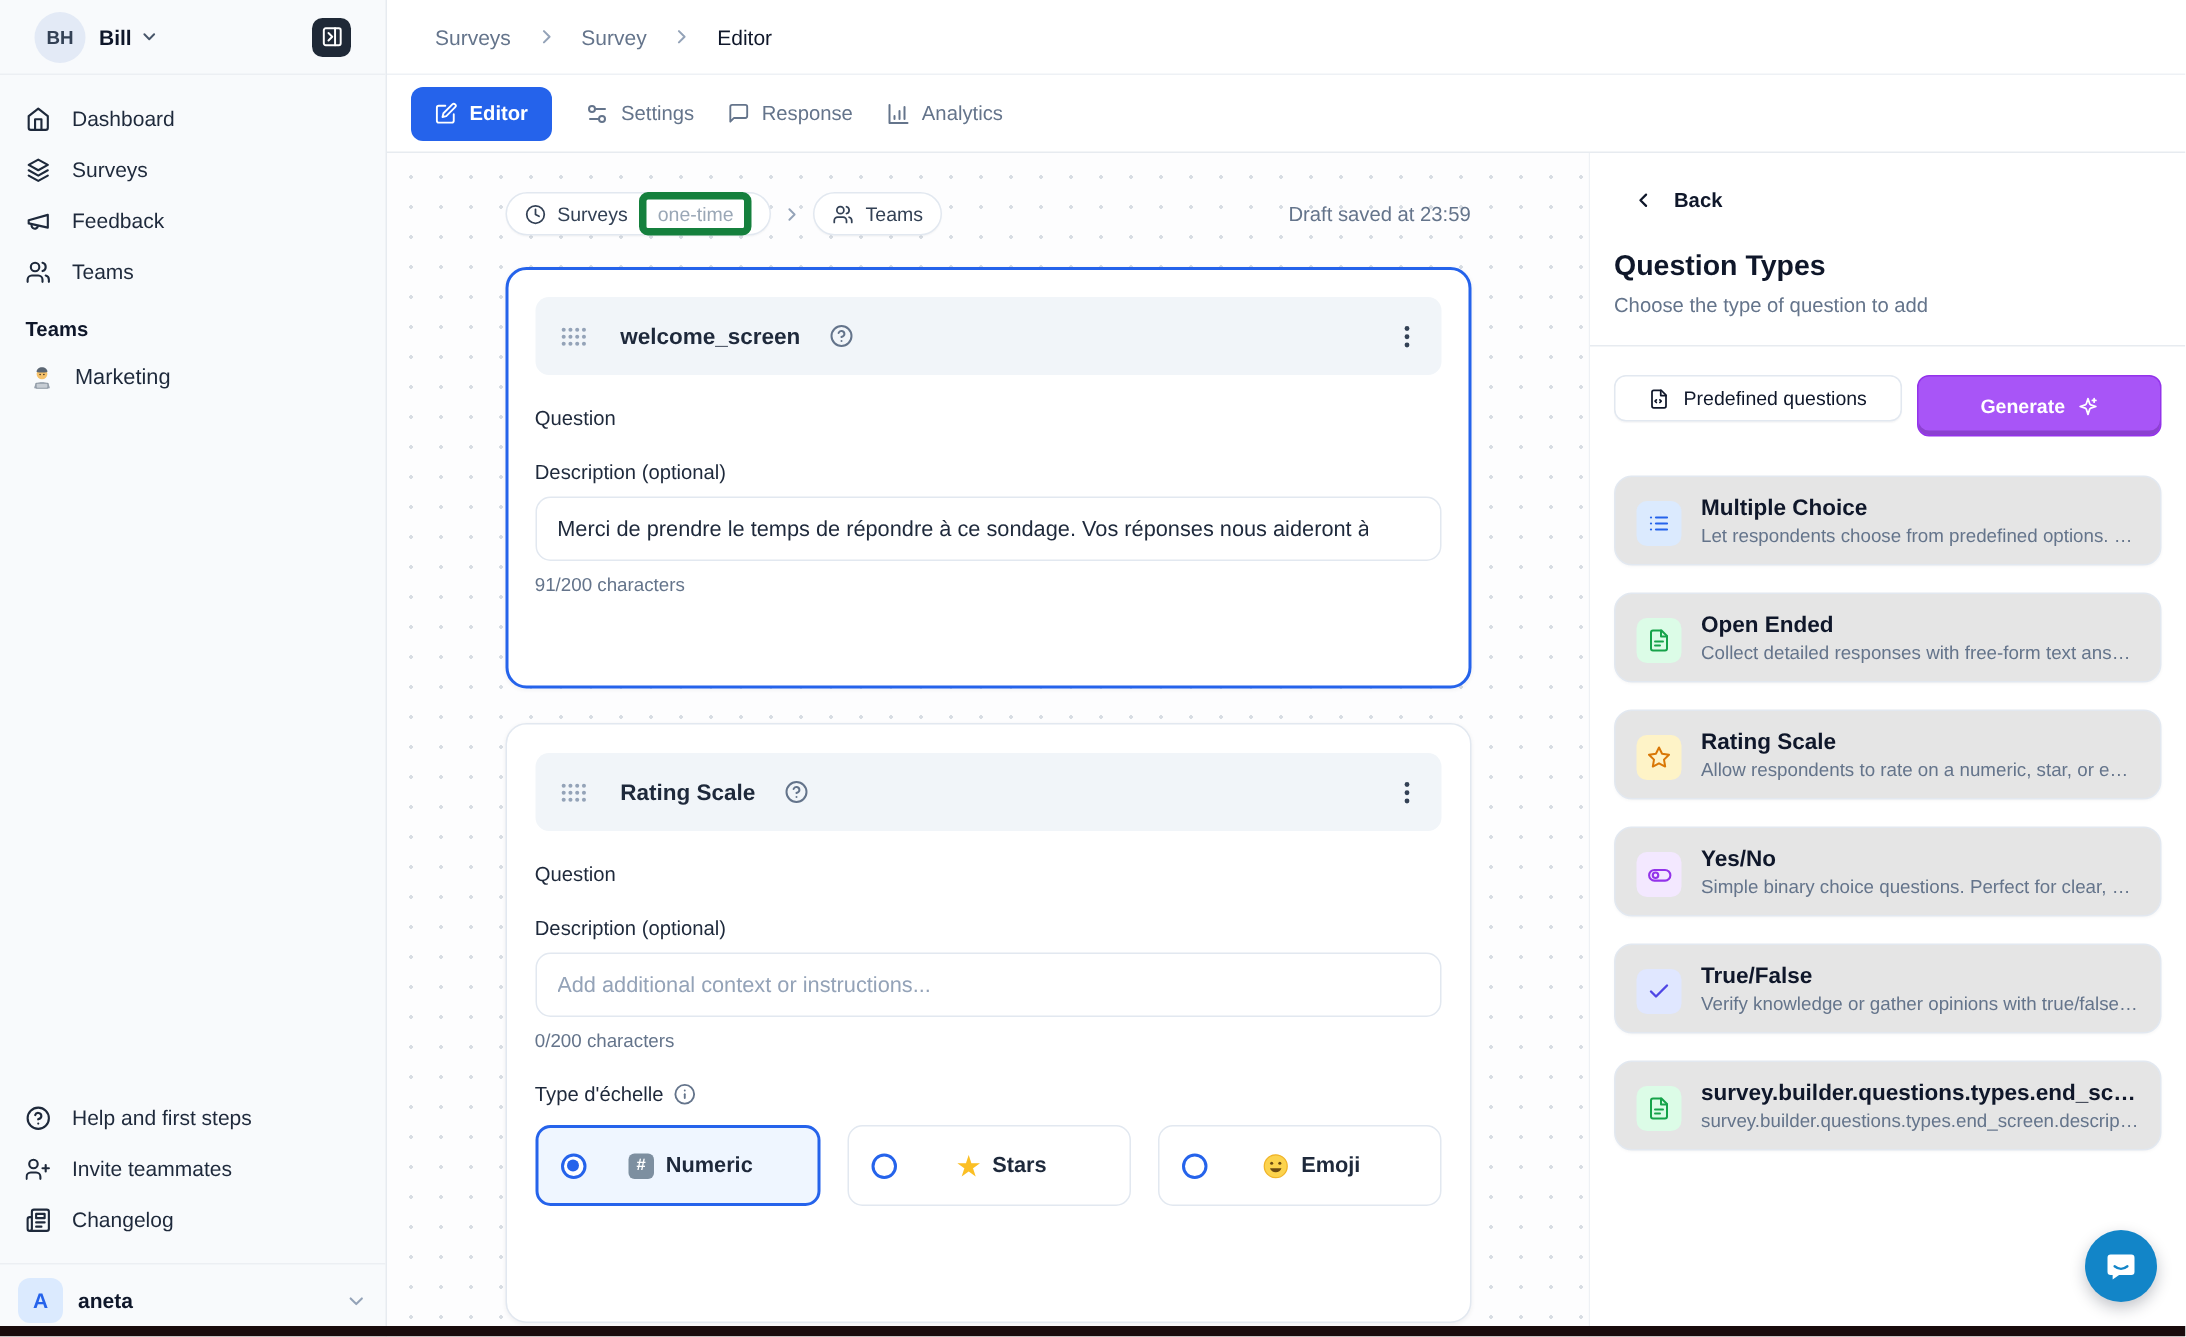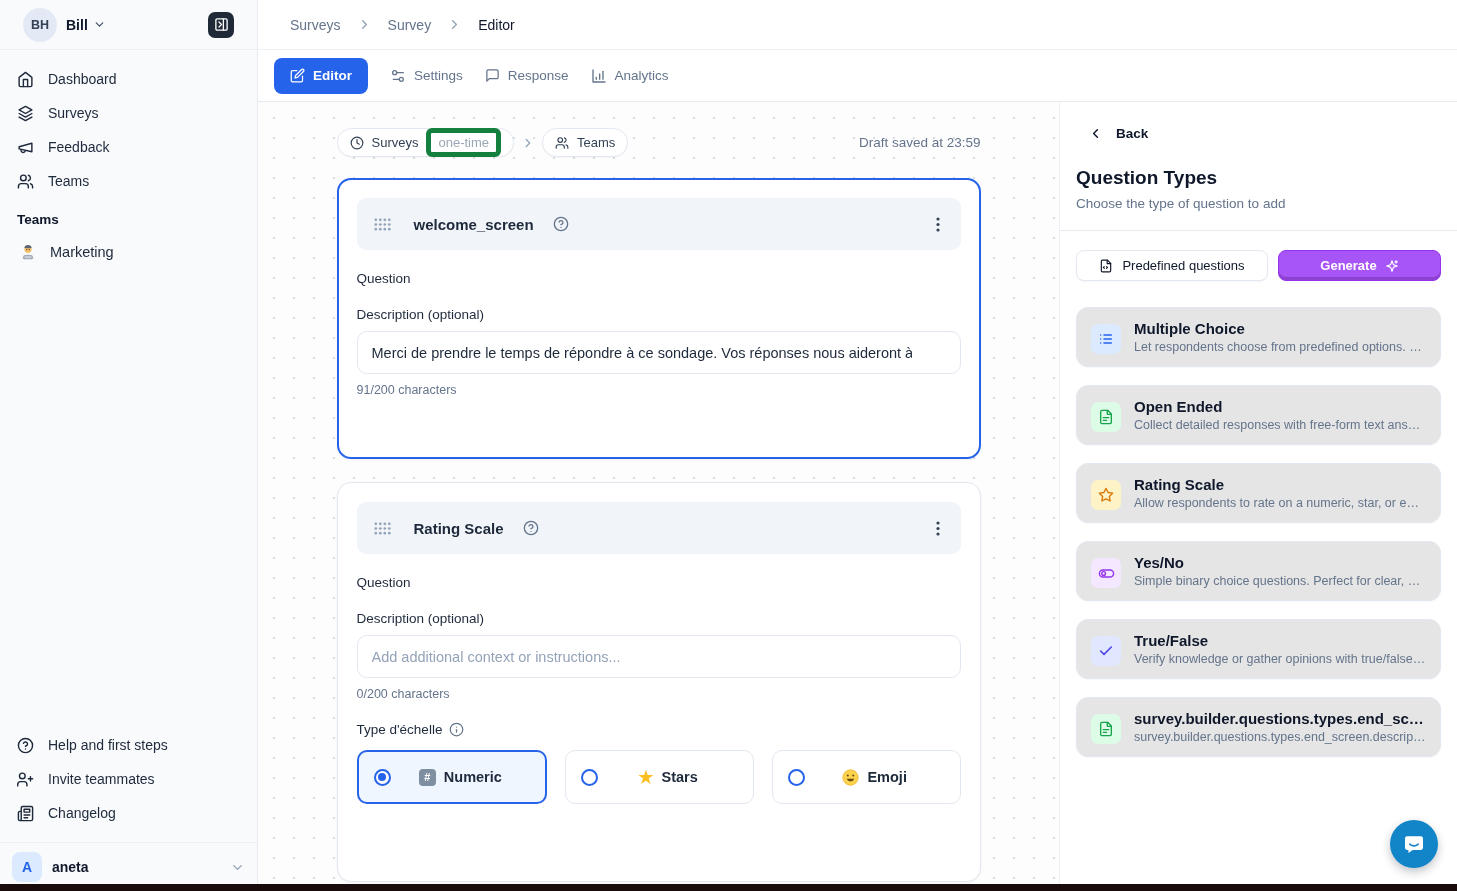--- a/index.html
+++ b/index.html
@@ -83,21 +83,21 @@
 
   
   .panel { width:398px; background:#fff; border-left:1px solid #eef1f5; padding:24px 16px 0; overflow:hidden; }
   .back-row { display:flex; align-items:center; gap:13px; margin-left:12px; margin-bottom:26px; cursor:pointer; }
   .back-label { font-size:13.5px; font-weight:600; color:#0f172a; }
   .panel-title { font-size:19px; font-weight:700; color:#0f172a; margin-bottom:7px; }
   .panel-sub { font-size:13.5px; color:#64748b; margin-bottom:19px; }
   .panel-divider { border:none; border-top:1px solid #e7ebf0; margin:0 -16px; }
   .panel-actions { display:flex; gap:10px; margin:19px 0 26px; }
   .predef-btn { flex:1.18; height:31px; border-radius:8px; border:1px solid #e2e8f0; background:#fff; display:flex; align-items:center; justify-content:center; gap:9px; font-size:13px; font-weight:500; color:#0f172a; cursor:pointer; box-shadow:0 1px 1px rgba(15,23,42,.04); }
-  .generate-btn { flex:1; height:31px; border-radius:8px; background:#a855f7; border:1px solid #9333ea; box-shadow:inset 0 -3px 0 rgba(88,28,135,.35); color:#fff; font-size:13px; font-weight:600; display:flex; align-items:center; justify-content:center; gap:8px; cursor:pointer; }
+  .generate-btn { flex:1; height:41px; border-radius:8px; background:#a855f7; border:1px solid #9333ea; box-shadow:inset 0 -3px 0 rgba(88,28,135,.35); color:#fff; font-size:13px; font-weight:600; display:flex; align-items:center; justify-content:center; gap:8px; cursor:pointer; }
   .type-card { border:1px solid #e2e8f0; border-radius:12px; background:#e5e5e5; padding:12px 14px; display:flex; gap:13px; align-items:flex-end; margin-bottom:18px; cursor:pointer; box-shadow:0 1px 2px rgba(15,23,42,.03); }
   .type-icon { width:30px; height:30px; border-radius:7px; display:flex; align-items:center; justify-content:center; flex:none; margin-top:2px; }
   .type-texts { min-width:0; }
   .type-title { font-size:15px; font-weight:600; color:#0f172a; margin-bottom:3px; white-space:nowrap; overflow:hidden; text-overflow:ellipsis; }
   .type-desc { font-size:12.5px; color:#64748b; white-space:nowrap; overflow:hidden; text-overflow:ellipsis; }
 
   
   .chat-fab { position:absolute; right:19px; bottom:23px; width:48px; height:48px; border-radius:50%; background:#1285c8; display:flex; align-items:center; justify-content:center; cursor:pointer; box-shadow:0 4px 10px rgba(15,23,42,.25); z-index:50; }
   .bottom-strip { position:absolute; left:0; right:0; bottom:0; height:7px; background:#190b0c; z-index:60; }
 </style>

